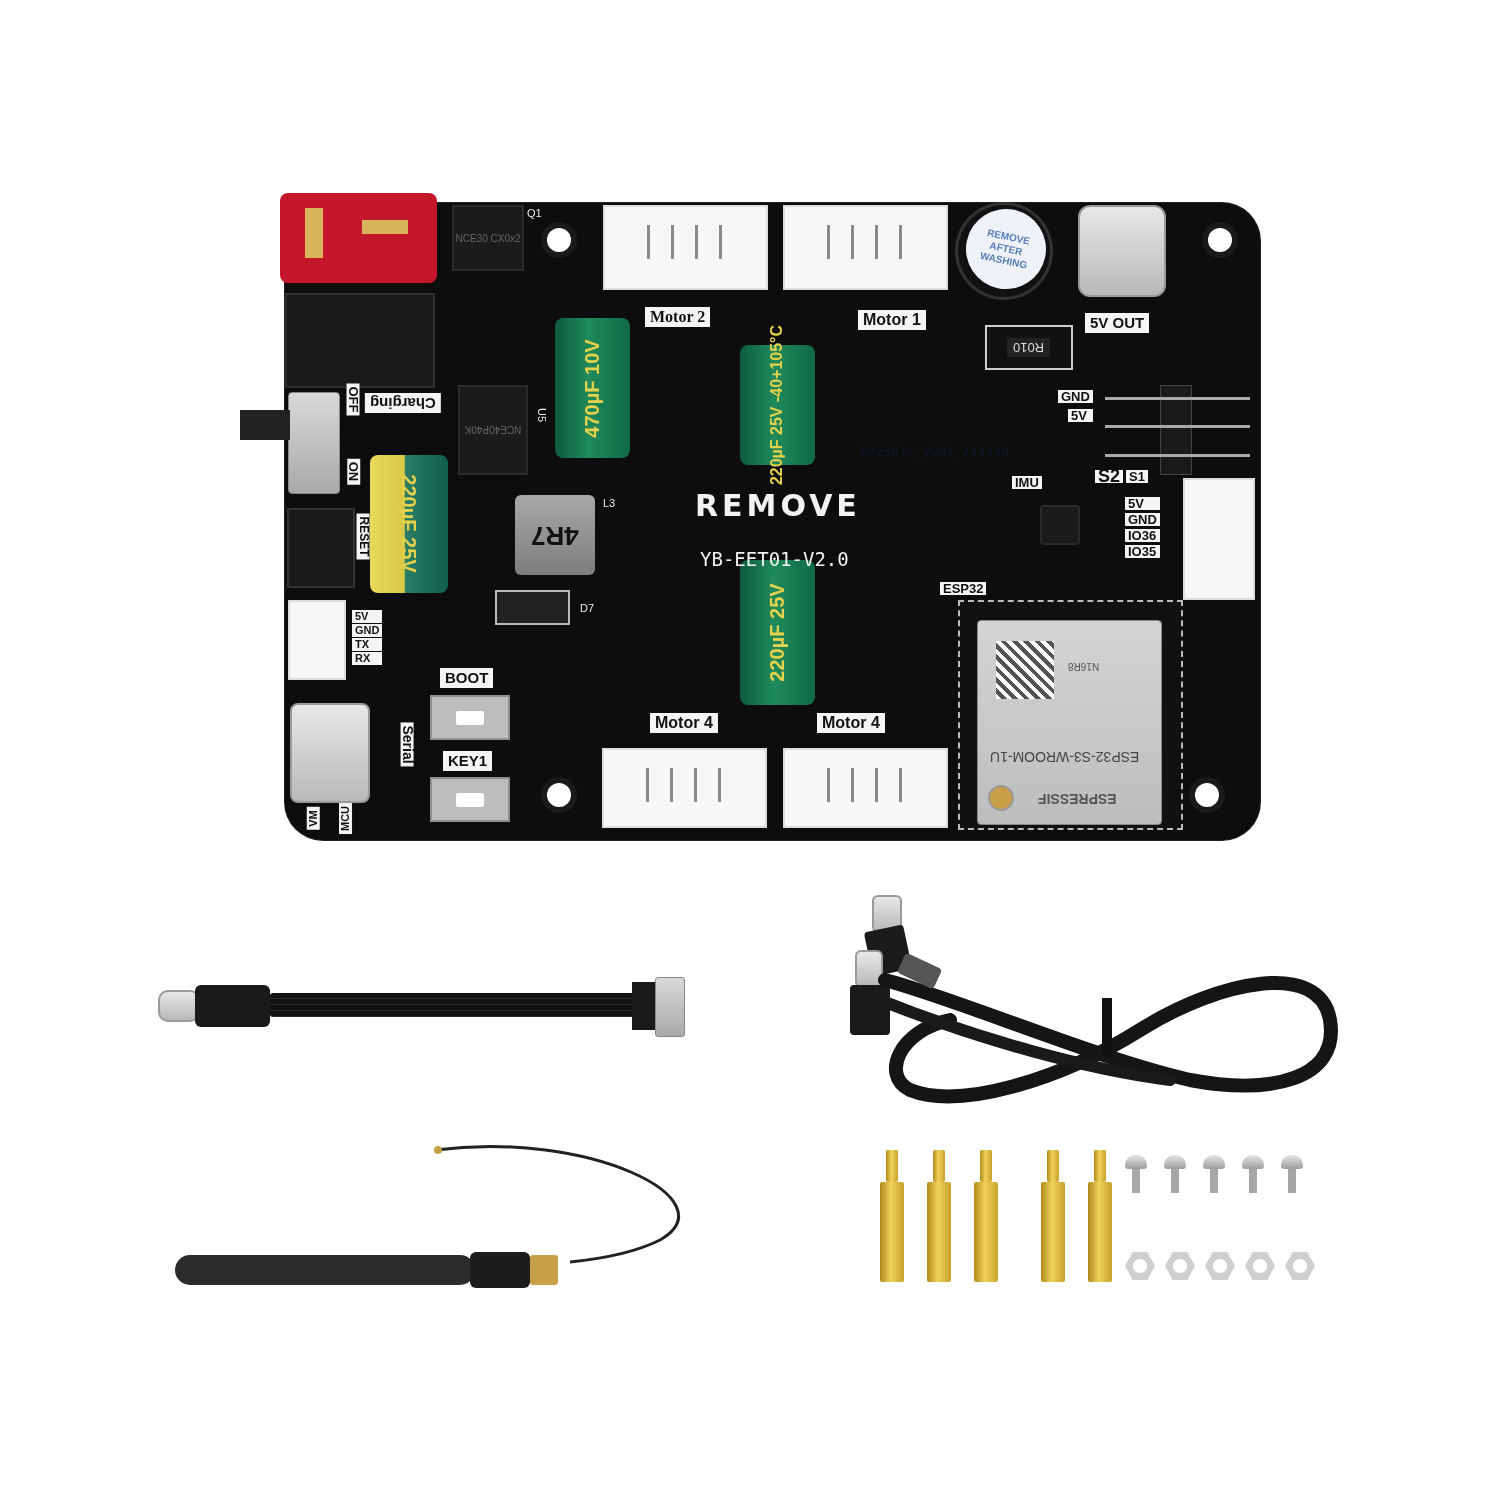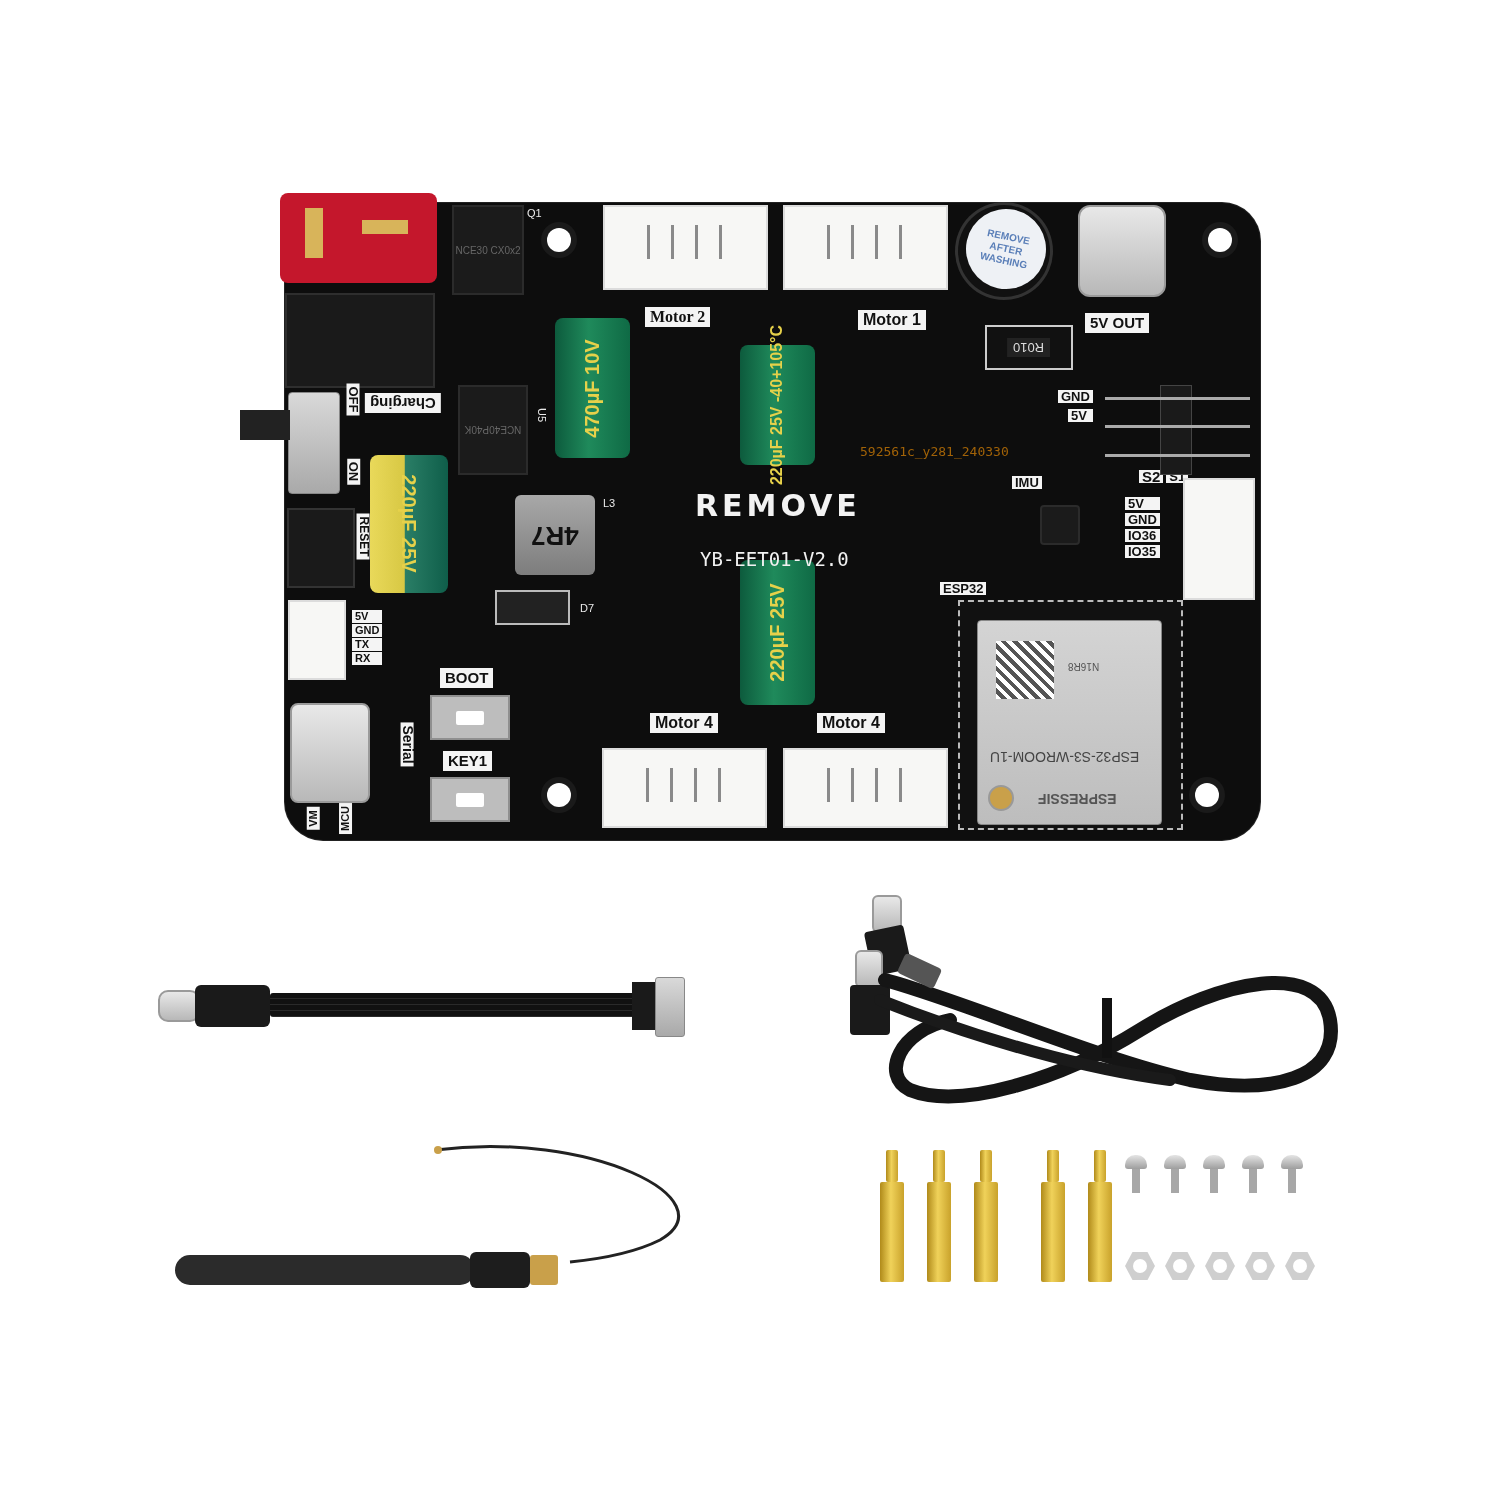--- a/index.html
+++ b/index.html
@@ -36,21 +36,21 @@
 <div class="abs hole" style="left:547px;top:783px"></div>
 <div class="abs hole" style="left:1195px;top:783px"></div>
 
 <div class="abs" style="left:280px;top:193px;width:157px;height:90px;background:#c4172c;border-radius:8px;">
   <div class="abs" style="left:25px;top:15px;width:18px;height:50px;background:#d8b45a;"></div>
   <div class="abs" style="left:82px;top:27px;width:46px;height:14px;background:#d8b45a;"></div>
 </div>
 
 <div class="abs" style="left:285px;top:293px;width:150px;height:95px;background:#1a1a1a;border:2px solid #2e2e2e;box-sizing:border-box;"></div>
 
-<div class="abs chip" style="left:452px;top:205px;width:72px;height:90px;">
+<div class="abs chip" style="left:452px;top:205px;width:72px;height:66px;">
   <span>NCE30 CX0x2</span>
 </div>
 <div class="abs silk white-text" style="left:522px;top:203px;font-size:11px;">Q1</div>
 
 <div class="abs chip" style="left:458px;top:385px;width:70px;height:90px;transform:rotate(180deg);">
   <span>NCE40P40K</span>
 </div>
 <div class="abs silk white-text" style="left:530px;top:405px;font-size:11px;transform:rotate(90deg);">U5</div>
 
 <div class="abs silk" style="left:365px;top:393px;transform:rotate(180deg);">Charging</div>
@@ -135,21 +135,21 @@
 <div class="abs silk" style="left:817px;top:713px;font-size:16px;">Motor 4</div>
 <div class="abs conn" style="left:783px;top:748px;width:165px;height:80px;">
   <div class="pin" style="left:42px"></div>
     <div class="pin" style="left:66px"></div>
     <div class="pin" style="left:90px"></div>
     <div class="pin" style="left:114px"></div>
 </div>
 
 <div class="abs" style="left:695px;top:488px;color:#f2f2f2;font-size:30px;font-weight:bold;letter-spacing:4px;font-family:'DejaVu Sans',sans-serif;">REMOVE</div>
 <div class="abs" style="left:700px;top:524px;color:#f2f2f2;font-size:19px;font-family:'DejaVu Sans Mono',monospace;margin-top:24px;">YB-EET01-V2.0</div>
-<div class="abs" style="left:860px;top:444px;color:#a16207;font-size:13px;font-family:'DejaVu Sans Mono',monospace;">592561c_y281_240330</div>
+<div class="abs" style="left:860px;top:444px;color:#0f172a;font-size:13px;font-family:'DejaVu Sans Mono',monospace;">592561c_y281_240330</div>
 
 <div class="abs" style="left:958px;top:205px;width:92px;height:92px;border-radius:50%;background:#111;box-shadow:0 0 0 3px #333;">
   <div class="abs" style="left:8px;top:4px;width:80px;height:80px;border-radius:50%;background:#eef1f5;display:flex;flex-direction:column;align-items:center;justify-content:center;color:#5a7fb8;font-size:10px;font-weight:bold;line-height:12px;transform:rotate(12deg);">
     <span>REMOVE</span>
     <span>AFTER</span>
     <span>WASHING</span>
   </div>
 </div>
 
 <div class="abs usbc" style="left:1078px;top:205px;width:88px;height:92px;"></div>
@@ -157,21 +157,21 @@
 
 <div class="abs" style="left:985px;top:325px;width:88px;height:45px;border:2px solid #ccc;box-sizing:border-box;background:#111;display:flex;align-items:center;justify-content:center;">
   <span style="background:#222;color:#ddd;font-size:13px;padding:2px 6px;transform:rotate(180deg);">R010</span>
 </div>
 
 <div class="abs" style="left:1058px;top:390px;display:flex;flex-direction:column;gap:6px;">
   <span class="silk small" style="font-size:13px;">GND</span>
   <span class="silk small" style="font-size:13px;margin-left:10px;">5V</span>
 </div>
 <div class="abs" style="left:1095px;top:470px;display:flex;gap:3px;">
-  <span class="silk small" style="font-size:15px;margin-left:44px;">S2</span>
+  <span class="silk small" style="font-size:18px;">S2</span>
   <span class="silk small" style="font-size:13px;">S1</span>
 </div>
 <div class="abs" style="left:1160px;top:385px;width:30px;height:88px;background:#1a1a1a;border:1px solid #444;"></div>
 <div class="abs" style="left:1105px;top:397px;width:145px;height:3px;background:#aaa;"></div>
 <div class="abs" style="left:1105px;top:425px;width:145px;height:3px;background:#aaa;"></div>
 <div class="abs" style="left:1105px;top:454px;width:145px;height:3px;background:#aaa;"></div>
 
 <div class="abs silk small" style="left:1012px;top:476px;font-size:13px;">IMU</div>
 <div class="abs chip" style="left:1040px;top:505px;width:40px;height:40px;border-radius:4px;"></div>
 

